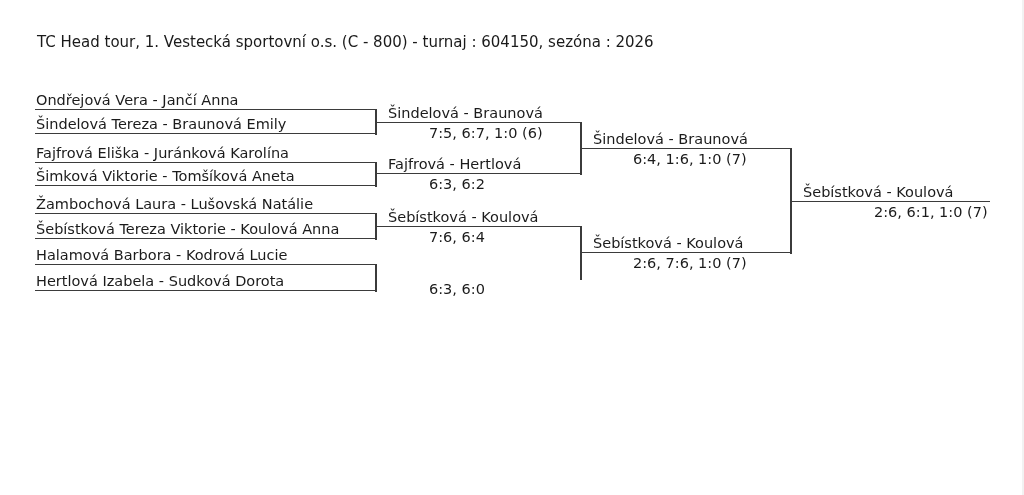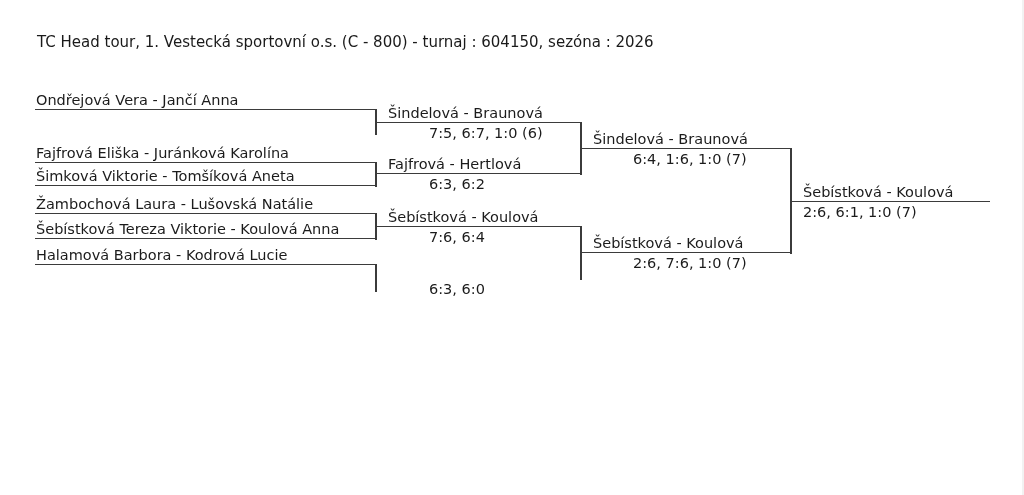--- a/index.html
+++ b/index.html
@@ -63,34 +63,40 @@
 </head>
 <body>
 
 <div class="page">
 
   <div class="title">TC Head tour, 1. Vestecká sportovní o.s. (C - 800) - turnaj : 604150, sezóna : 2026</div>
 
   <div class="slot" style="left:35px; top:89px; width:340px">
     <span class="team">Ondřejová Vera - Jančí Anna</span>
   </div>
+  <div class="slot" style="left:35px; top:113px; width:340px">
+    <span class="team">Šindelová Tereza - Braunová Emily</span>
+  </div>
   <div class="slot" style="left:35px; top:165px; width:340px">
     <span class="team">Šimková Viktorie - Tomšíková Aneta</span>
   </div>
   <div class="slot" style="left:35px; top:142px; width:340px">
     <span class="team">Fajfrová Eliška - Juránková Karolína</span>
   </div>
   <div class="slot" style="left:35px; top:193px; width:340px">
     <span class="team">Žambochová Laura - Lušovská Natálie</span>
   </div>
   <div class="slot" style="left:35px; top:244px; width:340px">
     <span class="team">Halamová Barbora - Kodrová Lucie</span>
   </div>
   <div class="slot" style="left:35px; top:218px; width:340px">
     <span class="team">Šebístková Tereza Viktorie - Koulová Anna</span>
+  </div>
+  <div class="slot" style="left:35px; top:270px; width:340px">
+    <span class="team">Hertlová Izabela - Sudková Dorota</span>
   </div>
 
   <div class="vline" style="left:375px; top:109px; height:26px"></div>
   <div class="vline" style="left:375px; top:162px; height:25px"></div>
   <div class="vline" style="left:375px; top:213px; height:27px"></div>
   <div class="vline" style="left:375px; top:264px; height:28px"></div>
 
   <div class="slot indent" style="left:375px; top:102px; width:205px">
     <span class="team">Šindelová - Braunová</span>
   </div>
@@ -119,17 +125,17 @@
   <div class="slot indent" style="left:580px; top:232px; width:210px">
     <span class="team">Šebístková - Koulová</span>
   </div>
   <div class="score" style="left:593px; top:255px">2:6, 7:6, 1:0 (7)</div>
 
   <div class="vline" style="left:790px; top:148px; height:106px"></div>
 
   <div class="slot indent" style="left:790px; top:181px; width:200px">
     <span class="team">Šebístková - Koulová</span>
   </div>
-  <div class="score" style="left:763px; top:204px">2:6, 6:1, 1:0 (7)</div>
+  <div class="score" style="left:834px; top:204px">2:6, 6:1, 1:0 (7)</div>
 
   <div class="edge-strip"></div>
 
 </div>
 
 </body></html>

